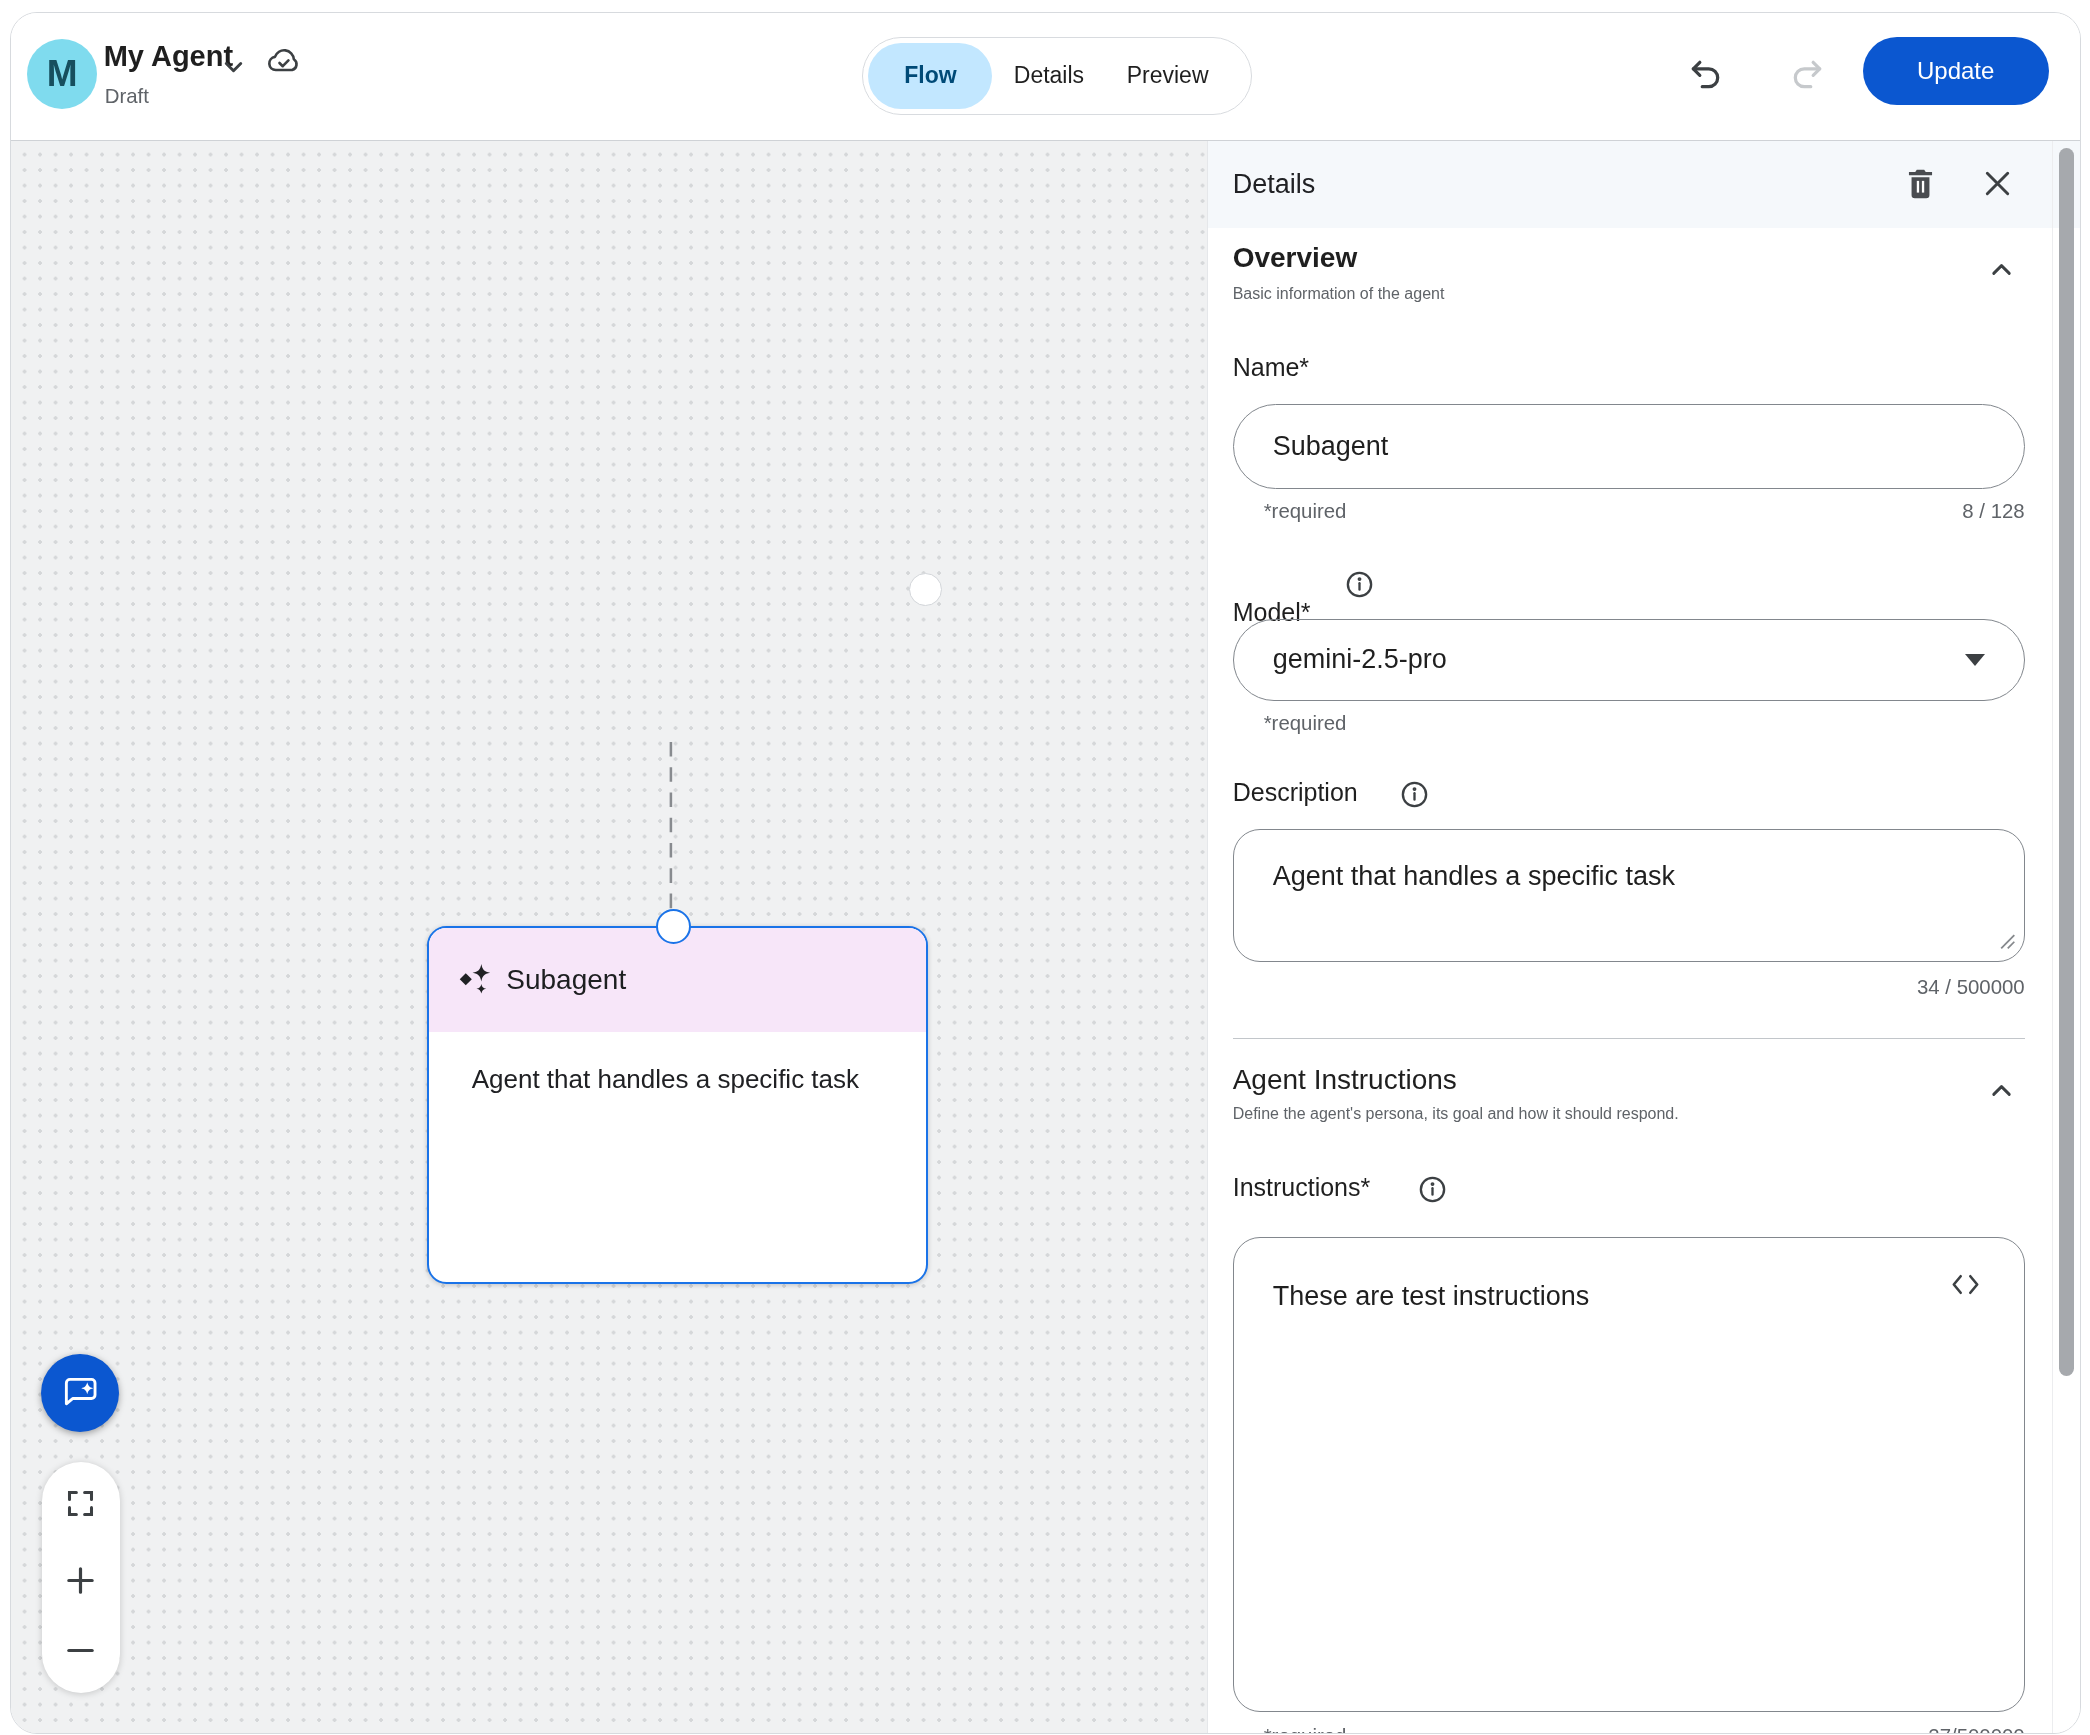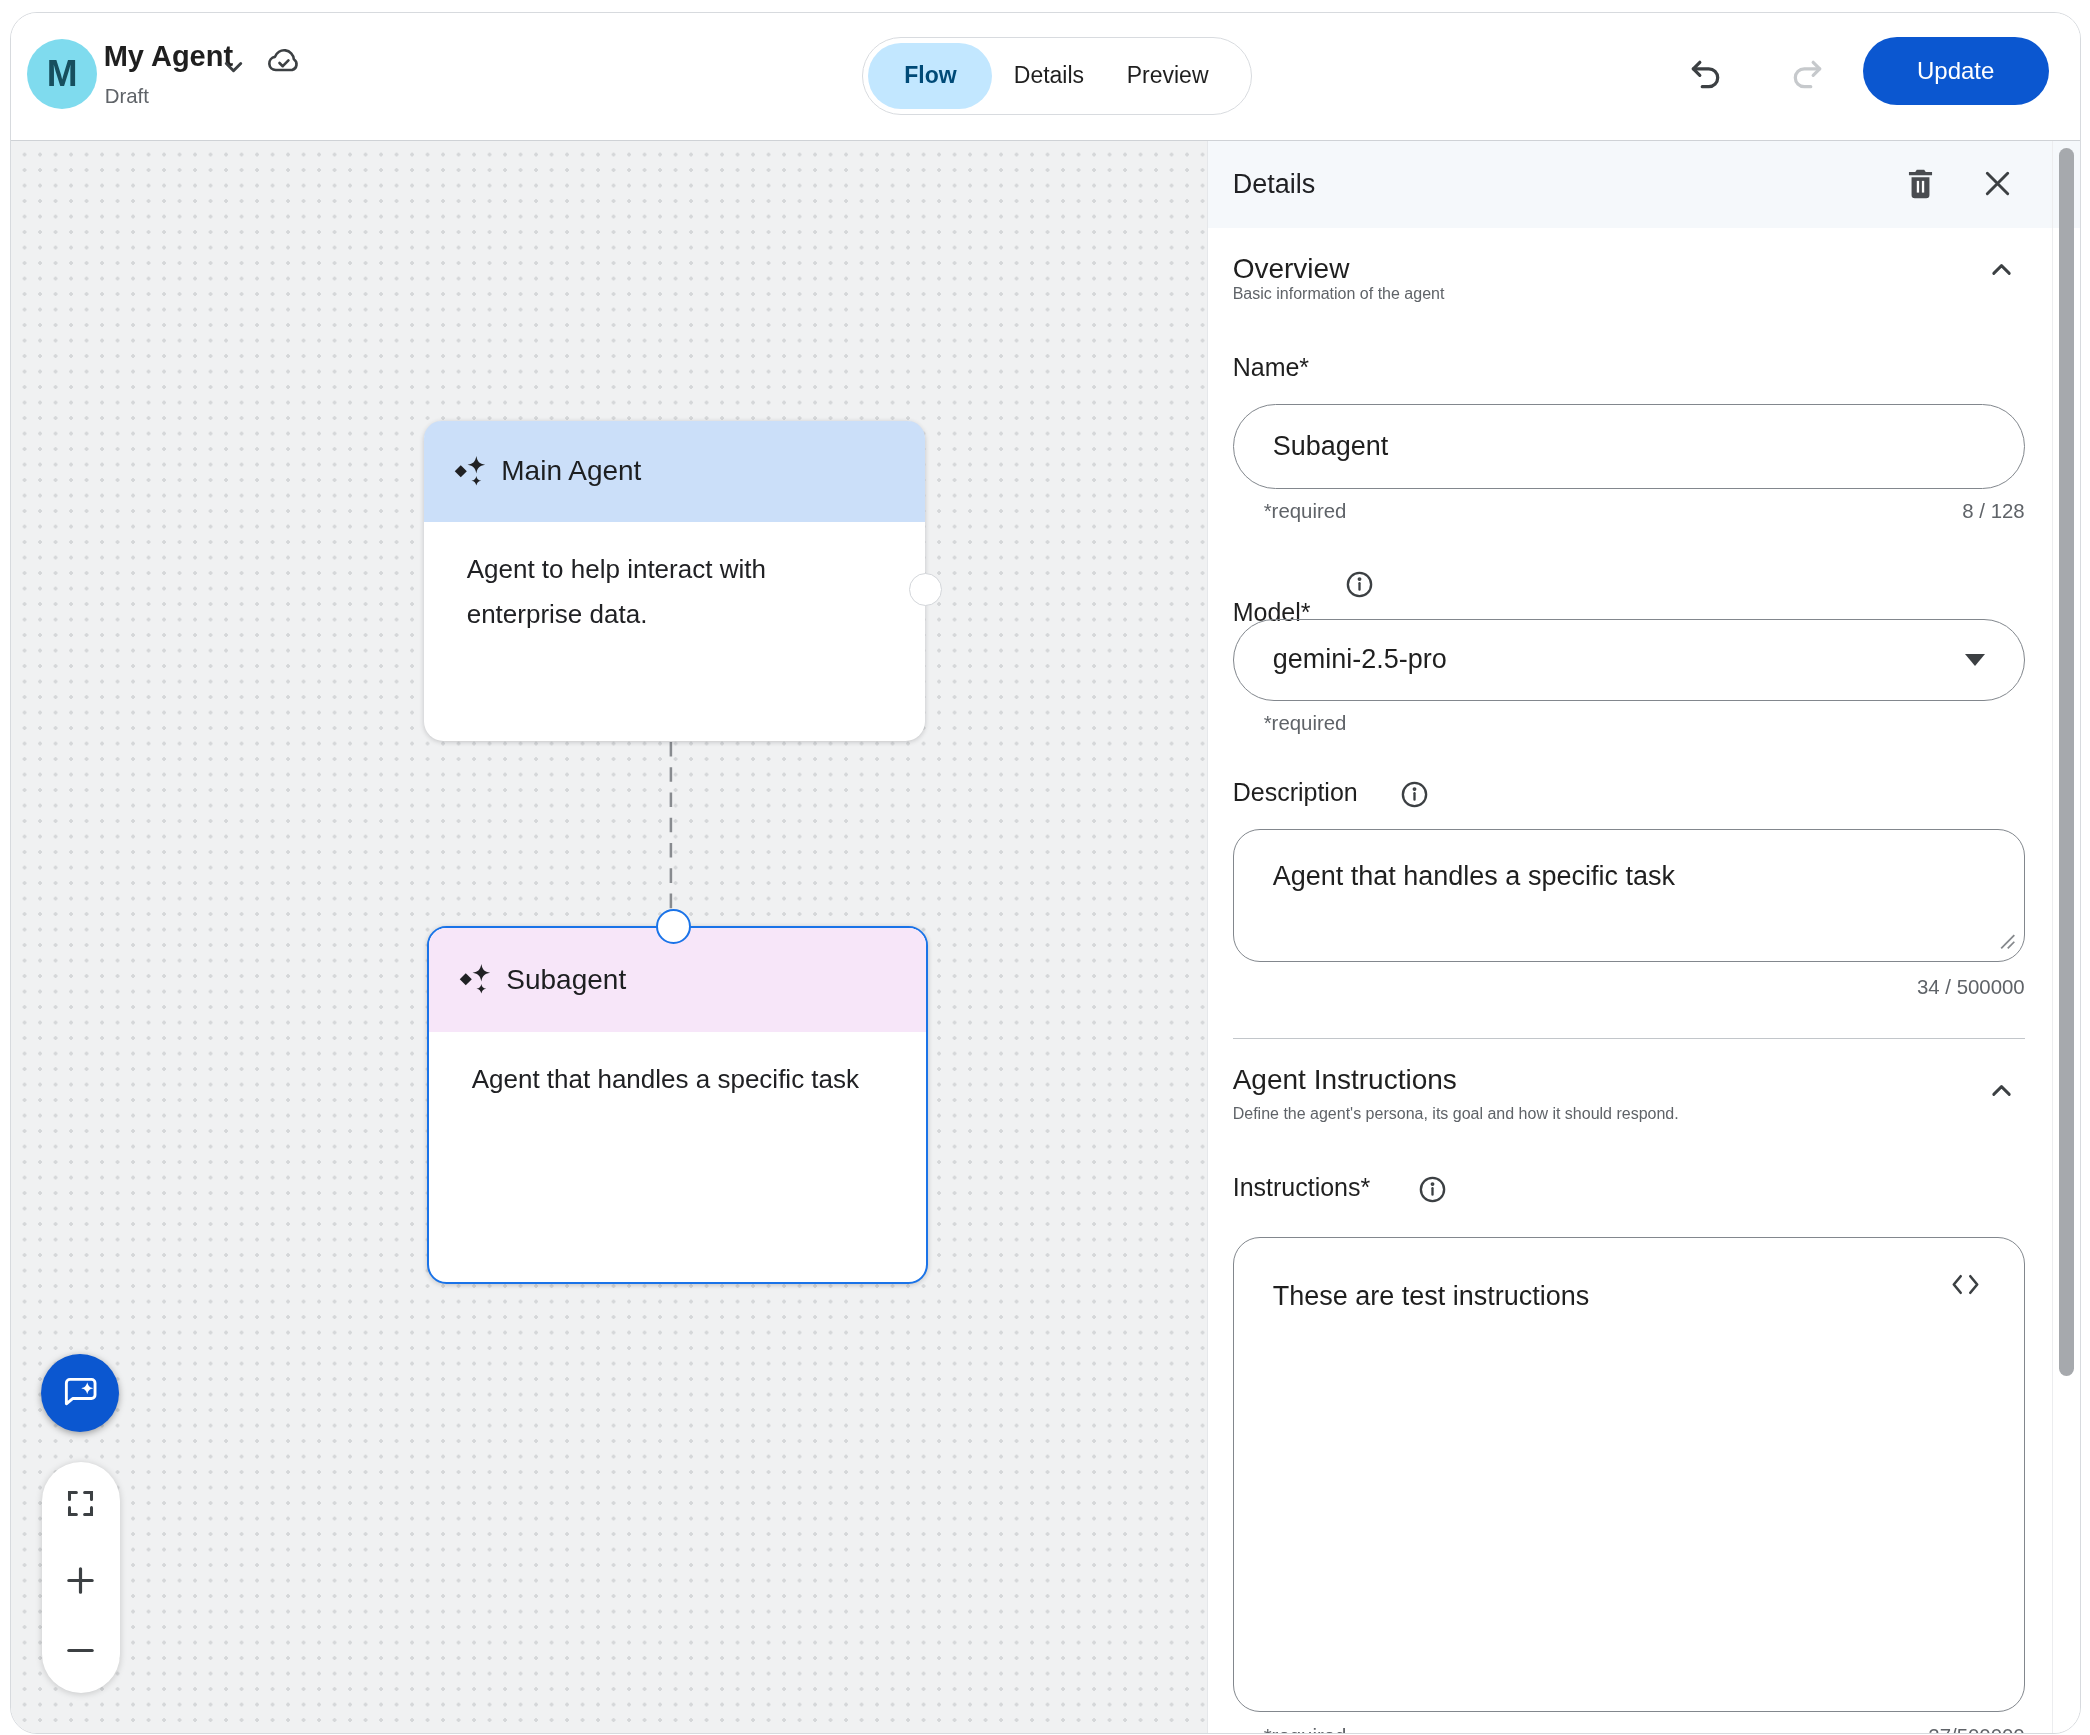--- a/index.html
+++ b/index.html
@@ -145,33 +145,20 @@
     </div>
     <button class="update-btn">Update</button>
   </div>
 
   <div class="canvas">
 
     <svg class="edge-svg" viewBox="0 0 8 176" width="7.8" height="171">
       <line x1="4" y1="0" x2="4" y2="176" stroke="#888b8f" stroke-width="2.6" stroke-dasharray="15 11"></line>
     </svg>
 
-    <div class="node node-main">
-      <div class="node-header">
-        <span class="spark-icon">
-          <svg viewBox="0 0 36 36" width="35" height="35" fill="#202124">
-            <path d="M8 11.5 L14.2 17.7 L8 23.9 L1.8 17.7 Z"></path>
-            <path d="M24 2 C25.2 8 27 9.8 33 11 C27 12.2 25.2 14 24 20 C22.8 14 21 12.2 15 11 C21 9.8 22.8 8 24 2 Z"></path>
-            <path d="M24 22.5 C24.7 25.7 25.8 26.8 29 27.5 C25.8 28.2 24.7 29.3 24 32.5 C23.3 29.3 22.2 28.2 19 27.5 C22.2 26.8 23.3 25.7 24 22.5 Z"></path>
-          </svg>
-        </span>
-        <span class="node-title">Main Agent</span>
-      </div>
-      <div class="node-body">Agent to help interact with enterprise data.</div>
-    </div>
     <div class="connector conn-right"></div>
 
     <div class="node node-sub">
       <div class="node-header">
         <span class="spark-icon">
           <svg viewBox="0 0 36 36" width="35" height="35" fill="#202124">
             <path d="M8 11.5 L14.2 17.7 L8 23.9 L1.8 17.7 Z"></path>
             <path d="M24 2 C25.2 8 27 9.8 33 11 C27 12.2 25.2 14 24 20 C22.8 14 21 12.2 15 11 C21 9.8 22.8 8 24 2 Z"></path>
             <path d="M24 22.5 C24.7 25.7 25.8 26.8 29 27.5 C25.8 28.2 24.7 29.3 24 32.5 C23.3 29.3 22.2 28.2 19 27.5 C22.2 26.8 23.3 25.7 24 22.5 Z"></path>
           </svg>
@@ -225,21 +212,21 @@
           <rect x="12.9" y="10.3" width="1.5" height="7.6" fill="#fff"></rect>
         </svg>
       </div>
       <div class="icon-btn close-btn">
         <svg viewBox="0 0 24 24" width="35" height="35" fill="none" stroke="#3c4043" stroke-width="2" stroke-linecap="round">
           <path d="M5 5 L19 19 M19 5 L5 19"></path>
         </svg>
       </div>
     </div>
 
-    <div class="sec-heading" style="top:112px;">Overview</div>
+    <div class="sec-heading" style="top:101px;font-weight:bold;">Overview</div>
     <div class="collapse" style="top:113px;">
       <svg viewBox="0 0 24 24" width="31" height="31" fill="none" stroke="#3c4043" stroke-width="2.2" stroke-linecap="round" stroke-linejoin="round">
             <path d="M6 15 L12 9 L18 15"></path>
           </svg>
     </div>
     <div class="sec-sub" style="top:144px;">Basic information of the agent</div>
 
     <div class="field-label" style="top:212px;">Name*</div>
     <input class="text-input" style="top: 263px;" type="text" value="Subagent">
     <div class="helper helper-left" style="top:359px;">*required</div>

